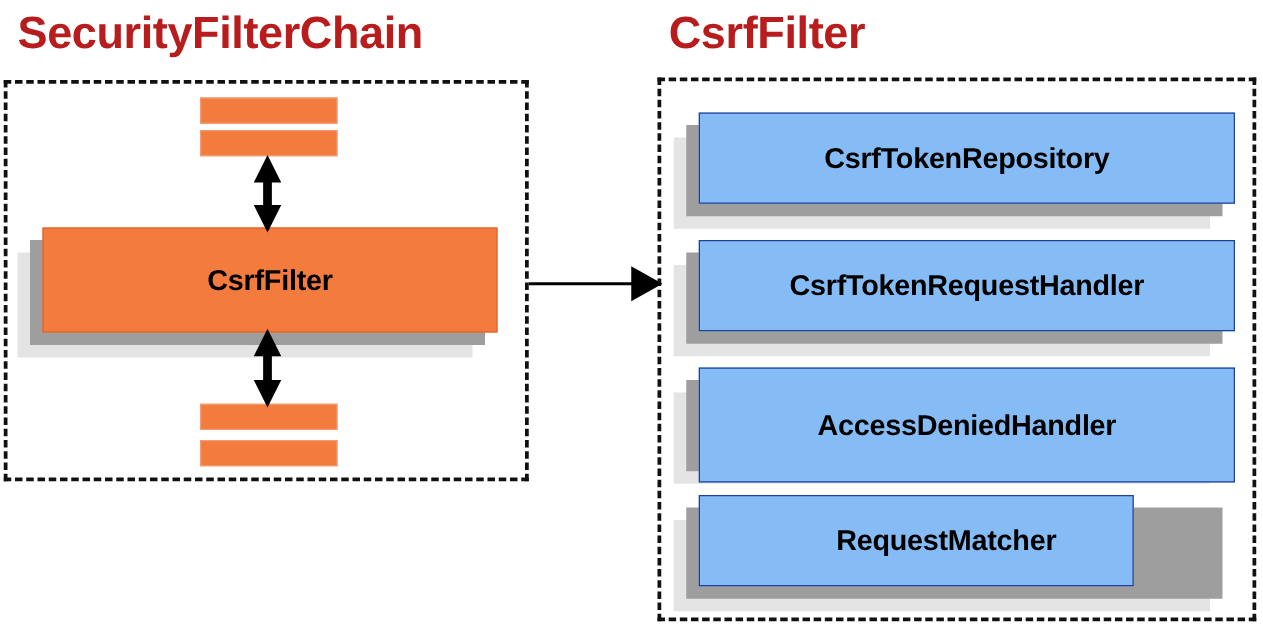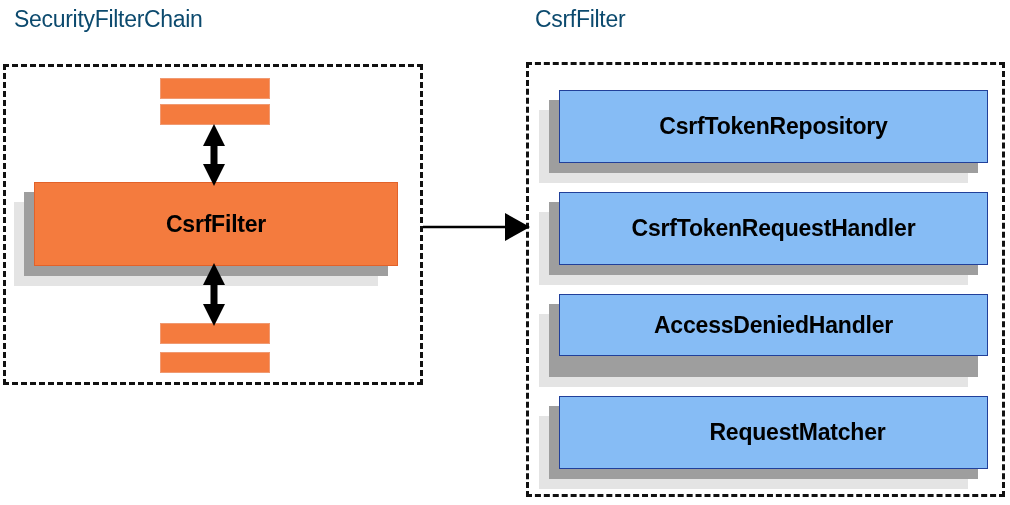--- a/index.html
+++ b/index.html
@@ -15,23 +15,23 @@
     position: relative;
     width: 1010px;
     height: 505px;
     background: #ffffff;
     overflow: hidden;
   }
 
   
   .panel-title {
     position: absolute;
-    font-size: 23px;
-    font-weight: normal;
-    color: #0c4a6e;
+    font-size: 36px;
+    font-weight: bold;
+    color: #b91c1c;
     letter-spacing: -0.3px;
     white-space: nowrap;
     line-height: 1;
   }
   #title-left  { left: 14px;  top: 8px; }
   #title-right { left: 535px; top: 8px; }
 
   
   .group-box {
     position: absolute;
@@ -152,29 +152,29 @@
     <div class="layer back2" style="width:429px; height:73px;"></div>
     <div class="layer back1" style="width:429px; height:73px;"></div>
     <div class="layer front" style="width:429px; height:73px;">
       <span class="card-label">CsrfTokenRequestHandler</span>
     </div>
   </div>
 
   <div class="stack blue" style="left:539px; top:294px; width:449px; height:93px;">
     <div class="layer back2" style="width:429px; height:73px;"></div>
     <div class="layer back1" style="width:429px; height:73px;"></div>
-    <div class="layer front" style="width:429px; height:62px;">
+    <div class="layer front" style="width:429px; height:92px;">
       <span class="card-label">AccessDeniedHandler</span>
     </div>
   </div>
 
   <div class="stack blue" style="left:539px; top:396px; width:449px; height:93px;">
     <div class="layer back2" style="width:429px; height:73px;"></div>
     <div class="layer back1" style="width:429px; height:73px;"></div>
-    <div class="layer front" style="width:429px; height:73px;padding-left:48px;">
+    <div class="layer front" style="width:348px; height:73px;padding-left:48px;">
       <span class="card-label">RequestMatcher</span>
     </div>
   </div>
 
   <svg id="arrow-layer" viewBox="0 0 1010 505">
 
     <g>
       <line x1="214" y1="132" x2="214" y2="178" stroke="#000000" stroke-width="7"></line>
       <polygon points="214,124 203,146 225,146" fill="#000000"></polygon>
       <polygon points="214,186 203,164 225,164" fill="#000000"></polygon>

